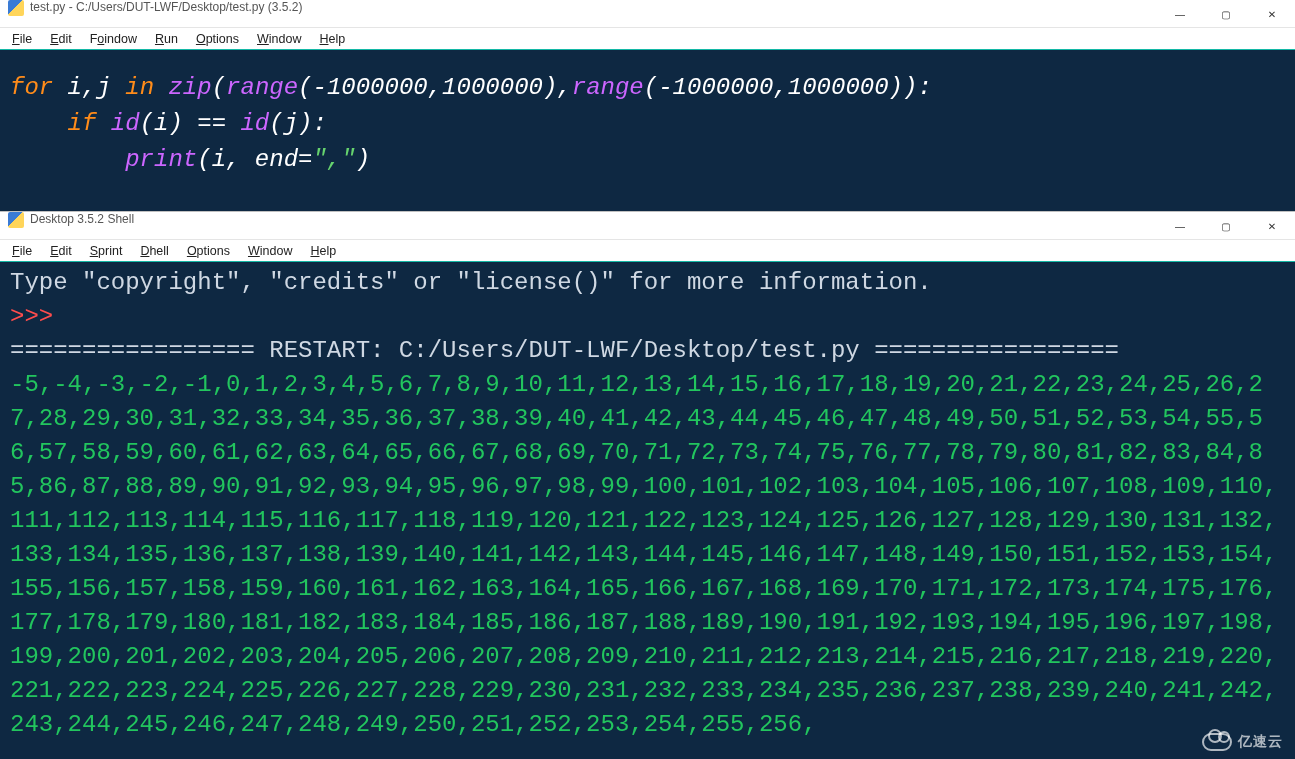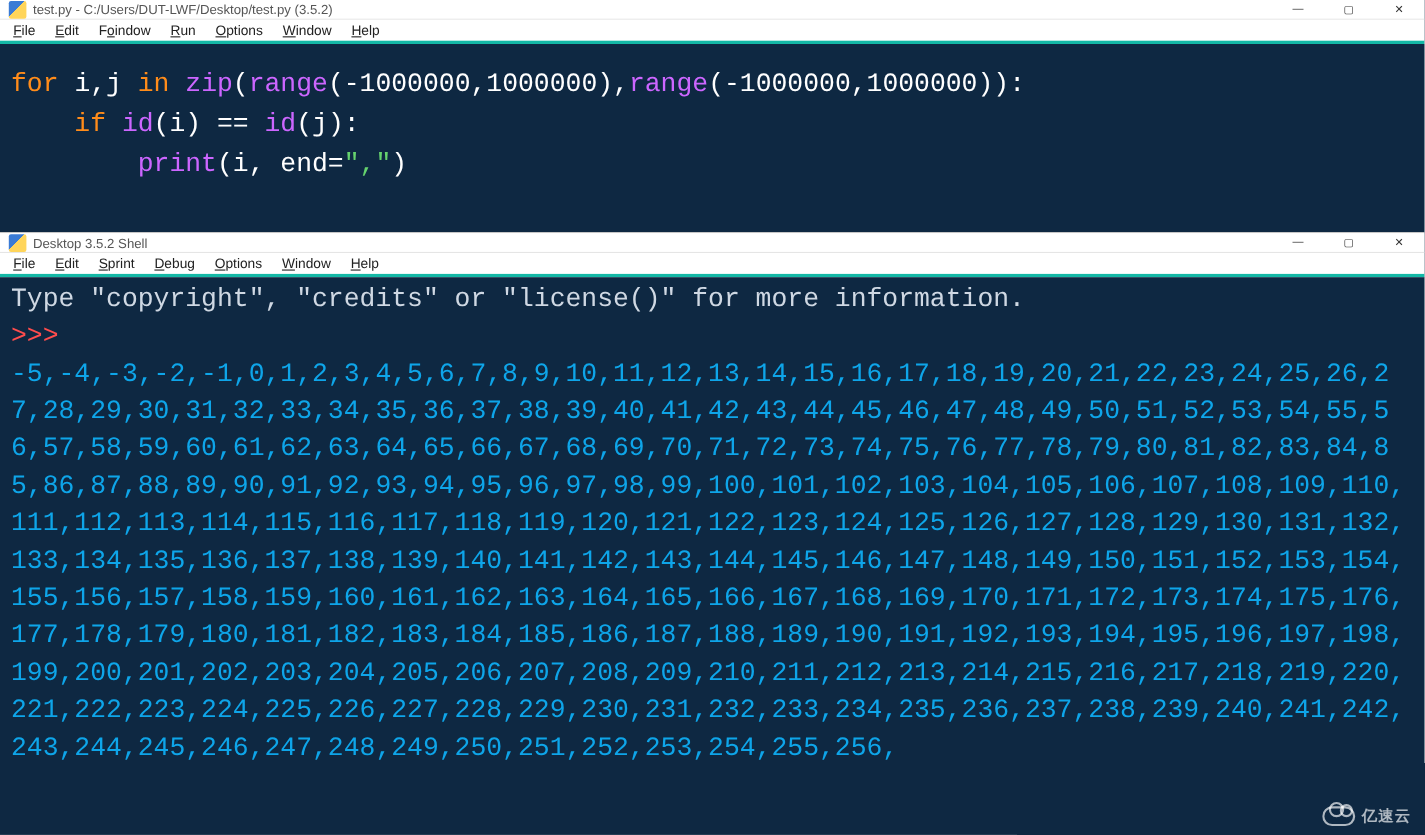--- a/index.html
+++ b/index.html
@@ -10,23 +10,22 @@
     height: 759px;
     overflow: hidden;
     display: flex;
     flex-direction: column;
   }
   .window { display: flex; flex-direction: column; background: #fff; }
   .window.editor { height: 211px; }
   .window.shell  { flex: 1; border-top: 1px solid #c0c0c0; }
 
   .titlebar {
-    height: 18px;
+    height: 28px;
     display: flex;
-    align-items: center;
     background: #fff;
     border-bottom: 1px solid #e5e5e5;
     font-size: 12px;
     color: #555;
     user-select: none;
   }
   .title-ico {
     width: 16px; height: 16px; margin: 0 6px 0 8px;
     display: inline-block;
     background: linear-gradient(135deg,#3a7bd5 45%,#ffd55a 45%);
@@ -43,59 +42,60 @@
 
   .menubar {
     height: 22px;
     display: flex;
     align-items: center;
     gap: 2px;
     padding: 0 4px;
     font-size: 12.5px;
     color: #222;
     background: #fff;
-    border-bottom: 3px solid #14b8a6;
+    border-bottom: 1px solid #14b8a6;
     user-select: none;
   }
   .menuitem { padding: 2px 8px; }
   .menuitem .ul { text-decoration: underline; }
 
   .editor-area {
     flex: 1;
     background: #0e2842;
     padding: 20px 10px 10px 10px;
     overflow: hidden;
   }
   .code {
     font-family: Consolas, "Courier New", monospace;
     font-size: 24px;
     line-height: 36px;
     white-space: pre;
     color: #fff;
+    font-style: italic;
   }
   .code .kw  { color: #ff8c1a; }
   .code .bi  { color: #cc66ff; }
   .code .pn  { color: #ffffff; }
   .code .str { color: #66d36e; }
 
   .shell-area {
     flex: 1;
     background: #0e2842;
     color: #cfd8e3;
     font-family: Consolas, "Courier New", monospace;
     font-size: 24px;
     line-height: 34px;
     padding: 4px 10px;
     overflow: hidden;
     word-break: break-all;
   }
   .shell-info  { color: #cfd8e3; }
   .shell-prompt{ color: #ff4d4d; }
   .shell-restart{ color: #cfd8e3; }
-  .shell-output{ color: #0ea5e9; }
+  .shell-output{ color: #22c55e; }
 
   .watermark {
     position: fixed;
     right: 12px; bottom: 8px;
     font-size: 14px;
     color: #ffffffaa;
     font-weight: 600;
     letter-spacing: 1px;
     display: flex; align-items: center; gap: 6px;
     pointer-events: none;
@@ -163,29 +163,30 @@
       </div>
     <div class="winbtn close">
         <span class="winbtn-glyph">✕</span>
       </div>
   </div>
 
   <div class="menubar">
     <div class="menuitem"><span class="ul">F</span><span>ile</span></div>
     <div class="menuitem"><span class="ul">E</span><span>dit</span></div>
     <div class="menuitem"><span class="ul">S</span><span>print</span></div>
-    <div class="menuitem"><span class="ul">D</span><span>ebug</span></div>
+    <div class="menuitem"><span class="ul">D</span><span>hell</span></div>
     <div class="menuitem"><span class="ul">O</span><span>ptions</span></div>
     <div class="menuitem"><span class="ul">W</span><span>indow</span></div>
     <div class="menuitem"><span class="ul">H</span><span>elp</span></div>
   </div>
 
   <div class="shell-area">
     <div class="shell-info">Type "copyright", "credits" or "license()" for more information.</div>
     <div class="shell-prompt">&gt;&gt;&gt; </div>
+    <div class="shell-restart">================= RESTART: C:/Users/DUT-LWF/Desktop/test.py =================</div>
     <div class="shell-output">-5,-4,-3,-2,-1,0,1,2,3,4,5,6,7,8,9,10,11,12,13,14,15,16,17,18,19,20,21,22,23,24,25,26,27,28,29,30,31,32,33,34,35,36,37,38,39,40,41,42,43,44,45,46,47,48,49,50,51,52,53,54,55,56,57,58,59,60,61,62,63,64,65,66,67,68,69,70,71,72,73,74,75,76,77,78,79,80,81,82,83,84,85,86,87,88,89,90,91,92,93,94,95,96,97,98,99,100,101,102,103,104,105,106,107,108,109,110,111,112,113,114,115,116,117,118,119,120,121,122,123,124,125,126,127,128,129,130,131,132,133,134,135,136,137,138,139,140,141,142,143,144,145,146,147,148,149,150,151,152,153,154,155,156,157,158,159,160,161,162,163,164,165,166,167,168,169,170,171,172,173,174,175,176,177,178,179,180,181,182,183,184,185,186,187,188,189,190,191,192,193,194,195,196,197,198,199,200,201,202,203,204,205,206,207,208,209,210,211,212,213,214,215,216,217,218,219,220,221,222,223,224,225,226,227,228,229,230,231,232,233,234,235,236,237,238,239,240,241,242,243,244,245,246,247,248,249,250,251,252,253,254,255,256,</div>
   </div>
 </div>
 
 <div class="watermark">
   <span class="cloud"></span>
   <span>亿速云</span>
 </div>
 
 </body></html>

